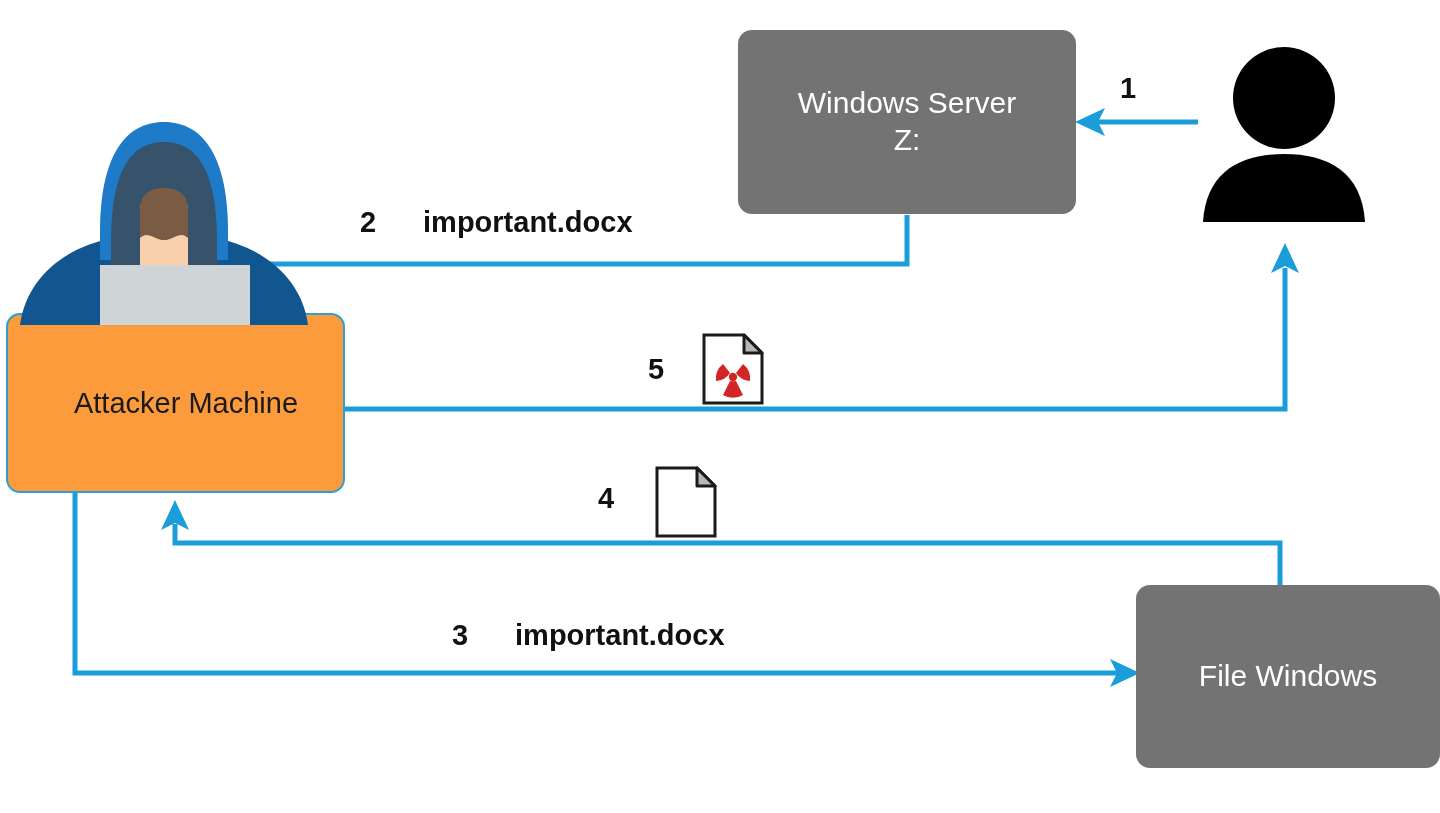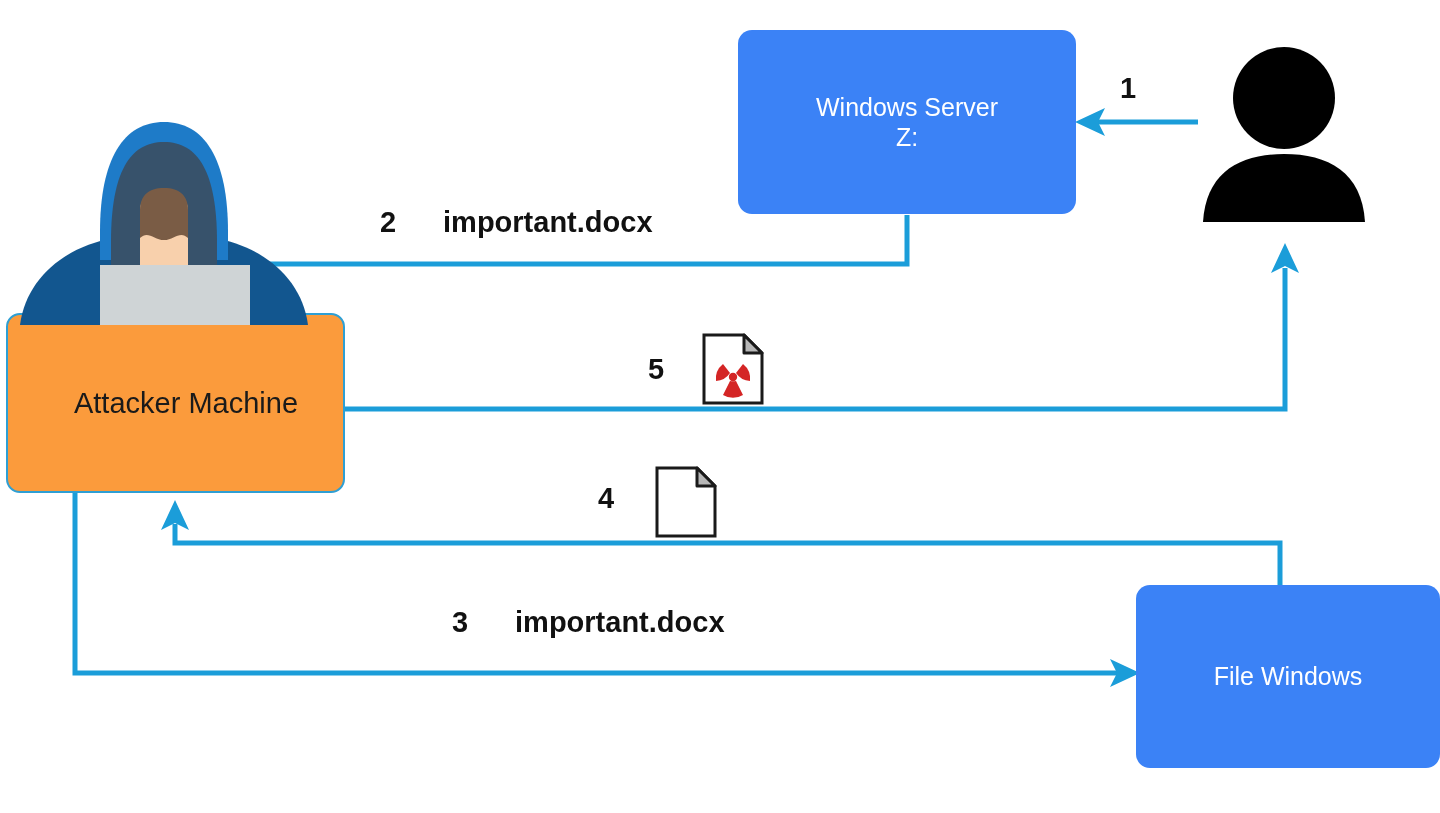--- a/index.html
+++ b/index.html
@@ -21,23 +21,23 @@
   .node {
     position: absolute;
     border-radius: 14px;
     display: flex;
     align-items: center;
     justify-content: center;
     text-align: center;
     box-sizing: border-box;
   }
   .node-blue {
-    background: #3b82f6;
+    background: #737373;
     color: #ffffff;
-    font-size: 25px;
+    font-size: 30px;
     line-height: 1.22;
     font-weight: 400;
   }
   .node-orange {
     background: #fb9b3c;
     color: #1a1a1a;
     border: 2px solid #2e9fd4;
     font-size: 29px;
     font-weight: 400;
   }
@@ -146,27 +146,27 @@
 
     <path d="M 126 100 C 126 86 134 78 150 78 C 166 78 174 86 174 100 L 174 128 C 166 120 160 130 150 130 C 140 130 134 120 126 128 Z" fill="#7a5c45"></path>
 
     <rect x="86" y="155" width="150" height="60" fill="#cfd4d6"></rect>
   </svg>
 
   <div class="step-label" style="left:1120px; top:72px;">
     <span class="num">1</span>
   </div>
 
-  <div class="step-label" style="left:360px; top:206px;margin-left:20px;">
+  <div class="step-label" style="left:360px; top:206px;">
     <span class="num">2</span>
     <span style="display:inline-block;width:38px;"></span>
     <span class="fname">important.docx</span>
   </div>
 
-  <div class="step-label" style="left:452px; top:606px;">
+  <div class="step-label" style="left:452px; top:619px;">
     <span class="num">3</span>
     <span style="display:inline-block;width:38px;"></span>
     <span class="fname">important.docx</span>
   </div>
 
   <div class="step-label" style="left:598px; top:482px;">
     <span class="num">4</span>
   </div>
 
   <div class="step-label" style="left:648px; top:353px;">

